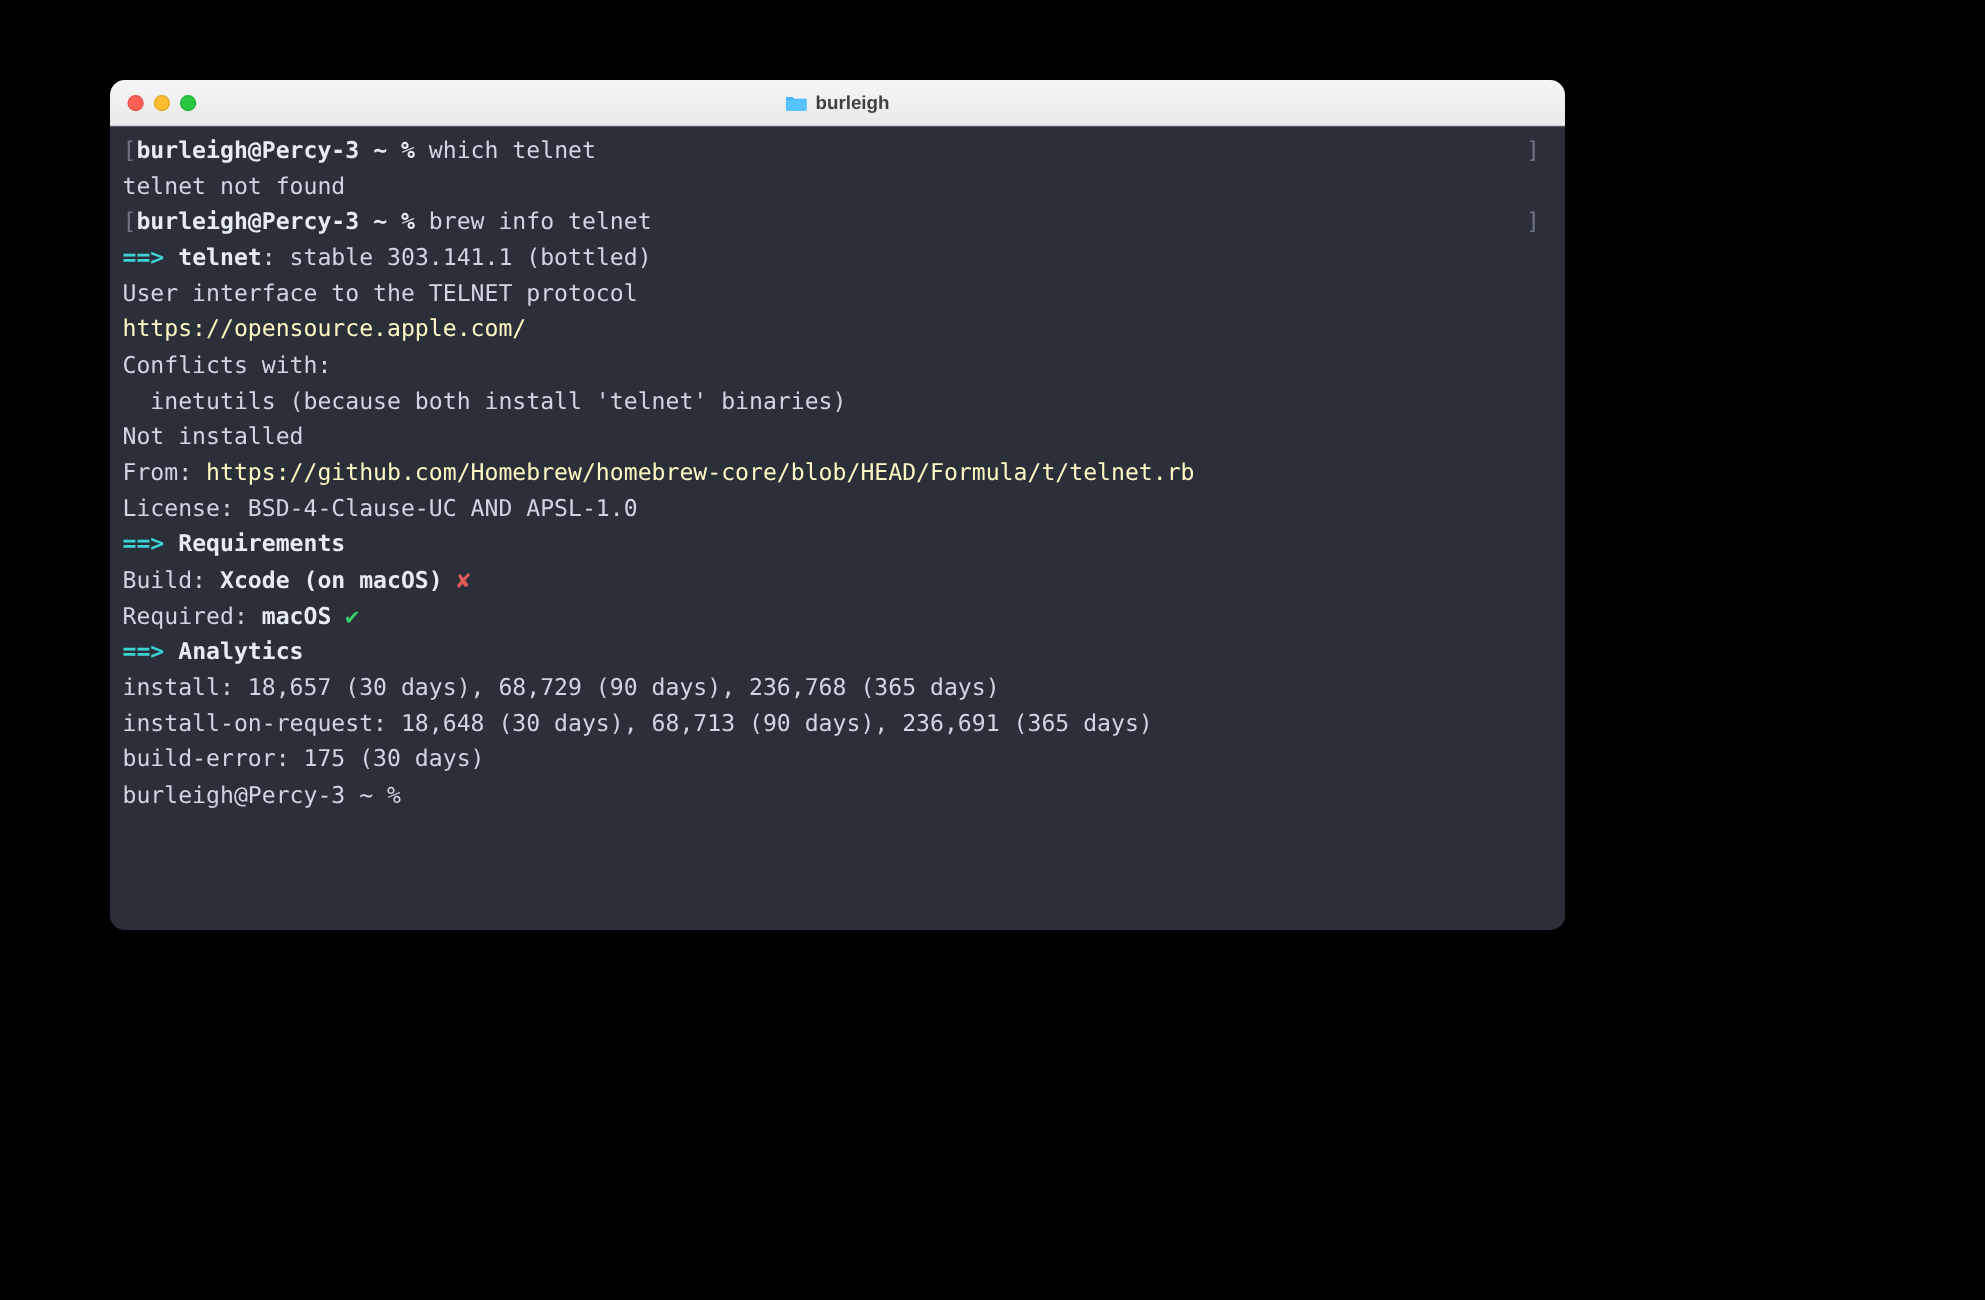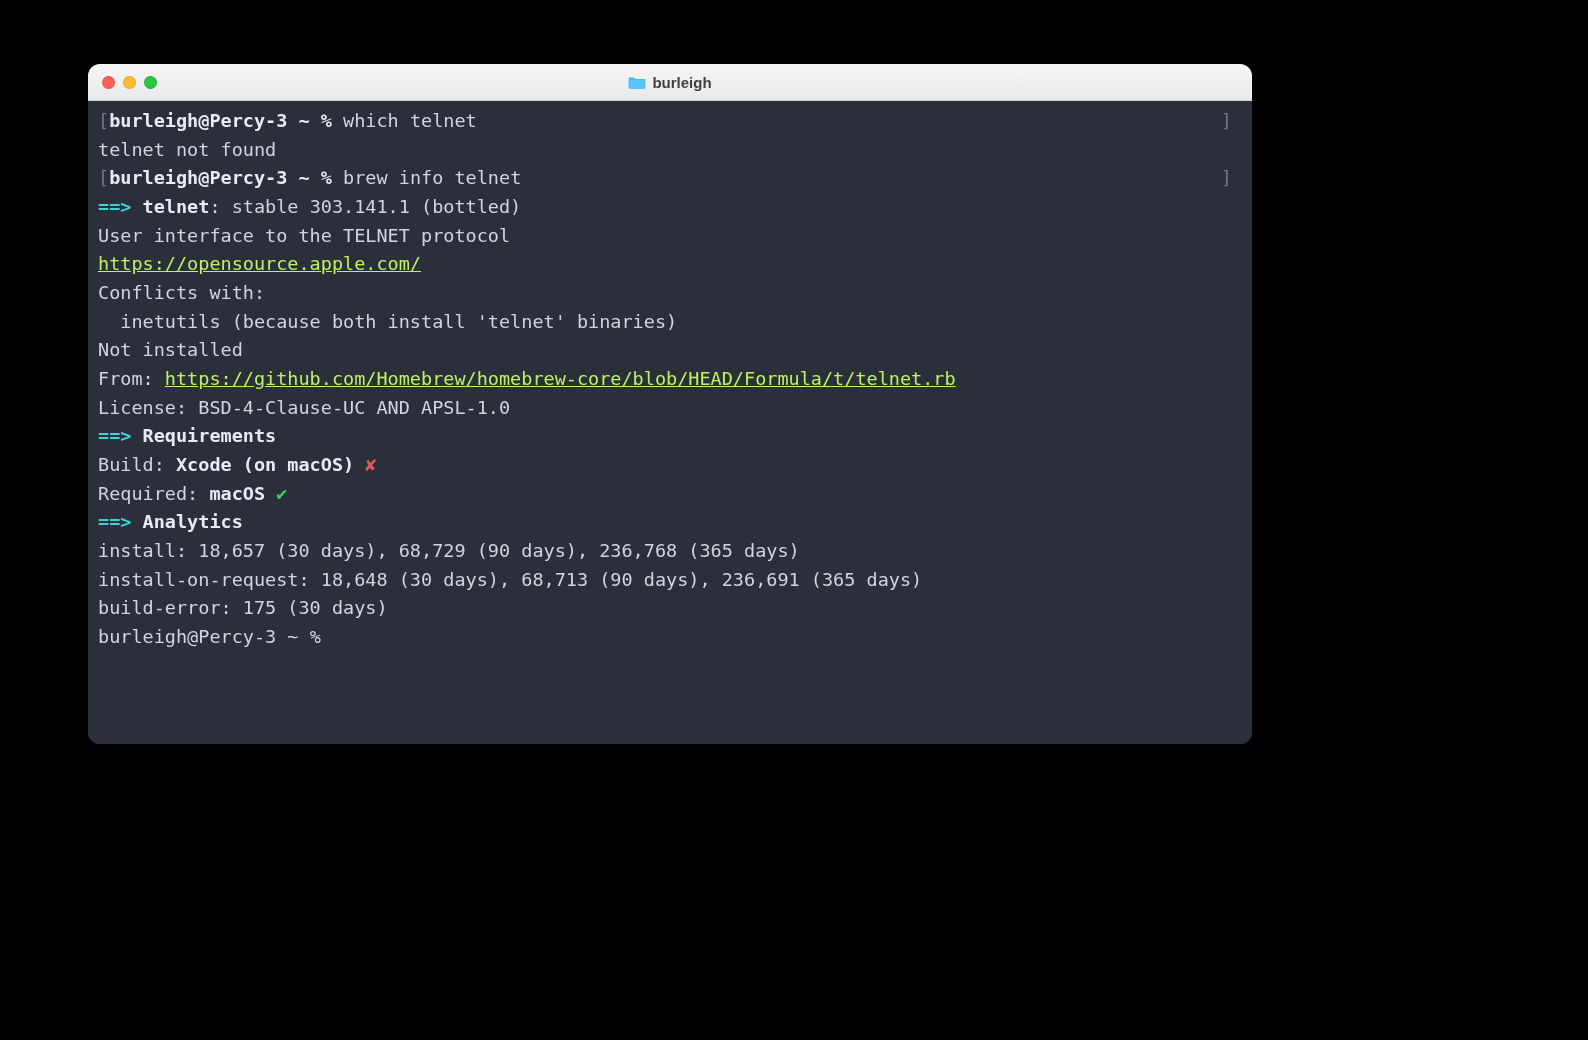--- a/index.html
+++ b/index.html
@@ -74,21 +74,21 @@
     color: #cfd6e1;
     padding: 6px 20px 10px 10px;
     font-size: 18.5px;
     line-height: 1.55;
     white-space: pre;
     overflow: hidden;
   }
   .termbody .row { display: block; }
   .bold  { font-weight: 700; color: #e6ecf5; }
   .cyan  { color: #3dd2d3; font-weight: 700; }
-  .link  { text-decoration: underline; color: #bef264; }
+  .link  { color: #fef9c3; }
   .xmark { color: #e05a5a; font-weight: 700; }
   .check { color: #3ecf6a; font-weight: 700; }
   .dim-bracket { color: #6e7684; }
   .right-bracket {
     float: right;
     color: #6e7684;
   }
 </style>
 </head>
 <body>

